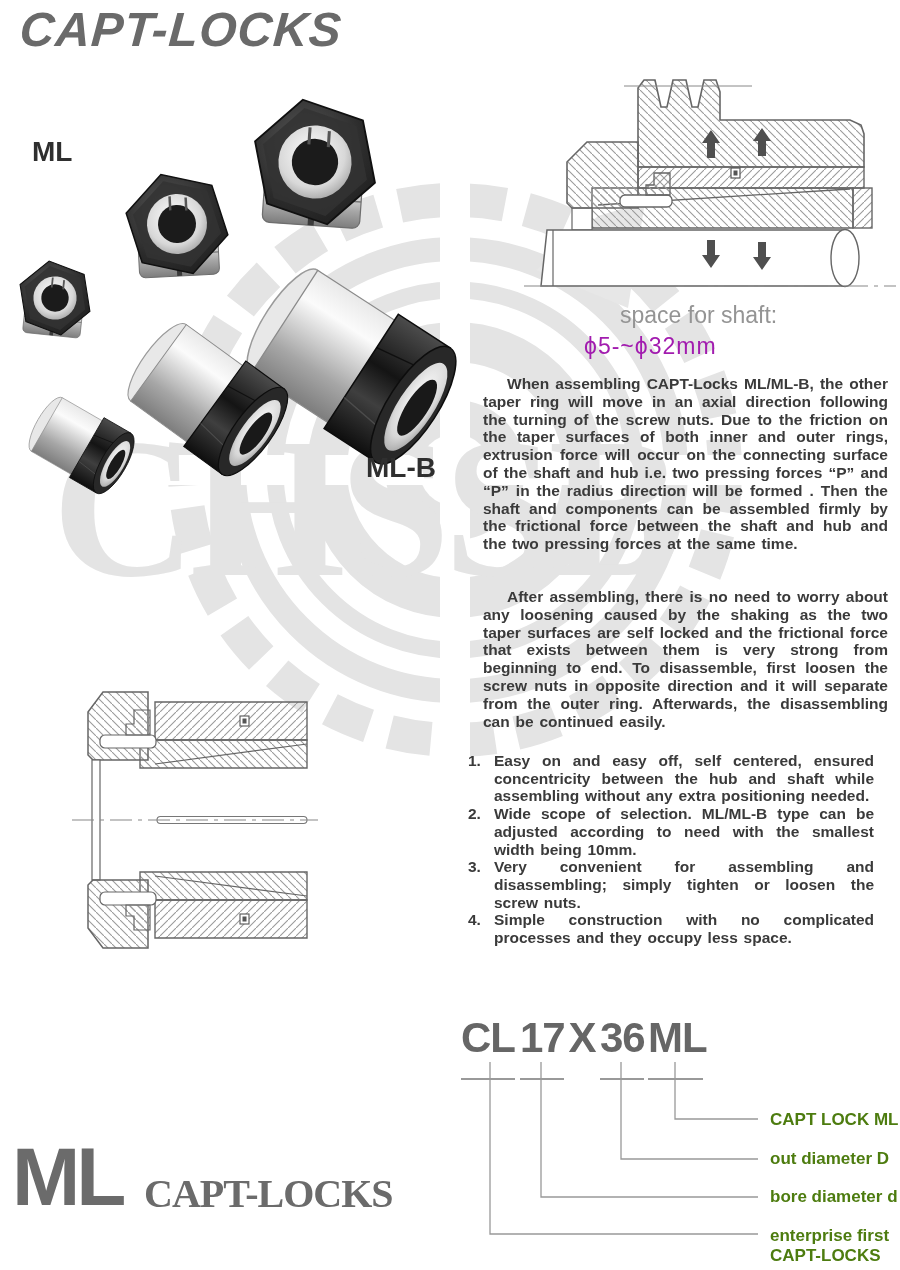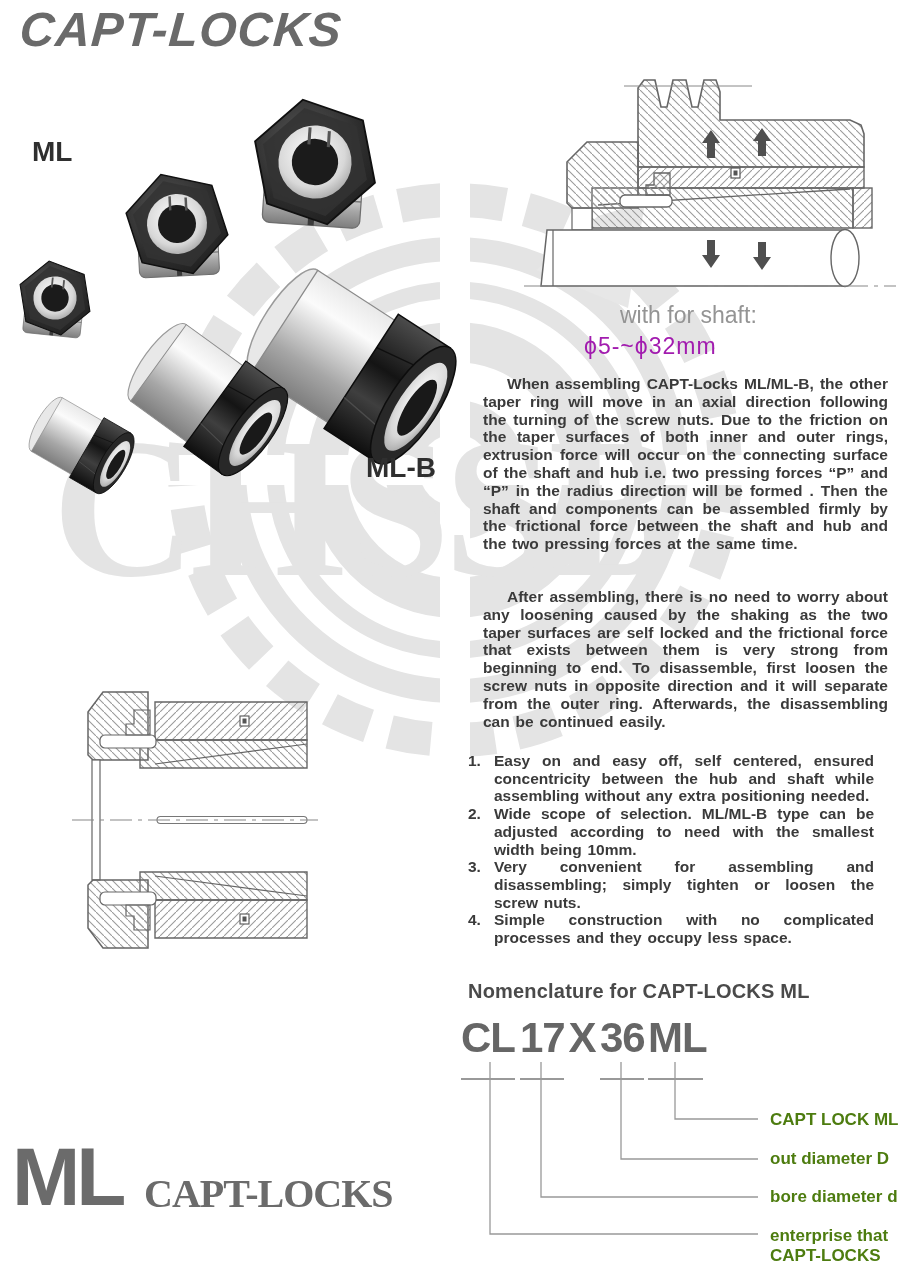--- a/index.html
+++ b/index.html
@@ -154,21 +154,21 @@
       <polygon points="242,70 233,83 238,83 238,98 246,98 246,83 251,83"></polygon>
     </g>
     <g fill="#4f4f4f">
       <polygon points="191,210 182,197 187,197 187,182 195,182 195,197 200,197"></polygon>
       <polygon points="242,212 233,199 238,199 238,184 246,184 246,199 251,199"></polygon>
     </g>
 
     <line x1="4" y1="228" x2="376" y2="228" stroke="#888" stroke-width="1.2" stroke-dasharray="24 6 4 6"></line>
   </svg>
 
-  <div class="abs suit-line" style="z-index:2">with for shaft:</div>
+  <div class="abs suit-line" style="z-index:2">space for shaft:</div>
   <div class="abs phi-line" style="z-index:2">ϕ5-~ϕ32mm</div>
 
   <p class="abs body-par p1" style="z-index:2">When assembling CAPT-Locks ML/ML-B, the other taper ring will move in an axial direction following the turning of the screw nuts. Due to the friction on the taper surfaces of both inner and outer rings, extrusion force will occur on the connecting surface of the shaft and hub i.e. two pressing forces “P” and “P” in the radius direction will be formed . Then the shaft and components can be assembled firmly by the frictional force between the shaft and hub and the two pressing forces at the same time.</p>
   <p class="abs body-par p2" style="z-index:2">After assembling, there is no need to worry about any loosening caused by the shaking as the two taper surfaces are self locked and the frictional force that exists between them is very strong from beginning to end. To disassemble, first loosen the screw nuts in opposite direction and it will separate from the outer ring. Afterwards, the disassembling can be continued easily.</p>
 
   <div class="abs char-list" style="z-index:2">
     <div class="char-item">
       <span class="char-num">1.</span>
       <span class="char-text">Easy on and easy off, self centered, ensured concentricity between the hub and shaft while assembling without any extra positioning needed.</span>
     </div>
@@ -213,41 +213,40 @@
     <defs>
       <pattern id="hA2" width="8" height="8" patternUnits="userSpaceOnUse">
         <path d="M-1,9 L9,-1" stroke="#9a9a9a" stroke-width="1.1"></path>
       </pattern>
       <pattern id="hB2" width="8" height="8" patternUnits="userSpaceOnUse">
         <path d="M-1,-1 L9,9" stroke="#9a9a9a" stroke-width="1.1"></path>
       </pattern>
     </defs>
   </svg>
 
-  <div class="abs nomen-heading" style="z-index:2">Nomenclature for CAPT-LOCKS ML</div>
 
   <div class="abs code-seg code-underline" style="left:461px;width:54px;z-index:2">CL</div>
   <div class="abs code-seg code-underline" style="left:520px;width:44px;z-index:2">17</div>
   <div class="abs code-seg" style="left:566px;width:32px;z-index:2">X</div>
   <div class="abs code-seg code-underline" style="left:600px;width:44px;z-index:2">36</div>
   <div class="abs code-seg code-underline" style="left:648px;width:55px;z-index:2">ML</div>
 
   <svg class="abs" style="left:455px;top:1055px;z-index:1" width="445" height="215" viewBox="0 0 445 215">
     <g stroke="#999" stroke-width="1.3" fill="none">
       <polyline points="35,7 35,179 303,179"></polyline>
       <polyline points="86,7 86,142 303,142"></polyline>
       <polyline points="166,7 166,104 303,104"></polyline>
       <polyline points="220,7 220,64 303,64"></polyline>
     </g>
   </svg>
 
   <div class="abs callout-label" style="top:1110px;z-index:2">CAPT LOCK ML</div>
   <div class="abs callout-label" style="top:1149px;z-index:2">out diameter D</div>
   <div class="abs callout-label" style="top:1187px;z-index:2">bore diameter d</div>
   <div class="abs callout-label" style="top:1226px;z-index:2">
-    <div>enterprise that</div>
+    <div>enterprise first</div>
     <div>CAPT-LOCKS</div>
   </div>
 
   <div class="abs footer-ml" style="z-index:2">ML</div>
   <div class="abs footer-brand" style="z-index:2">CAPT-LOCKS</div>
 
 </div>
 
 </body></html>

